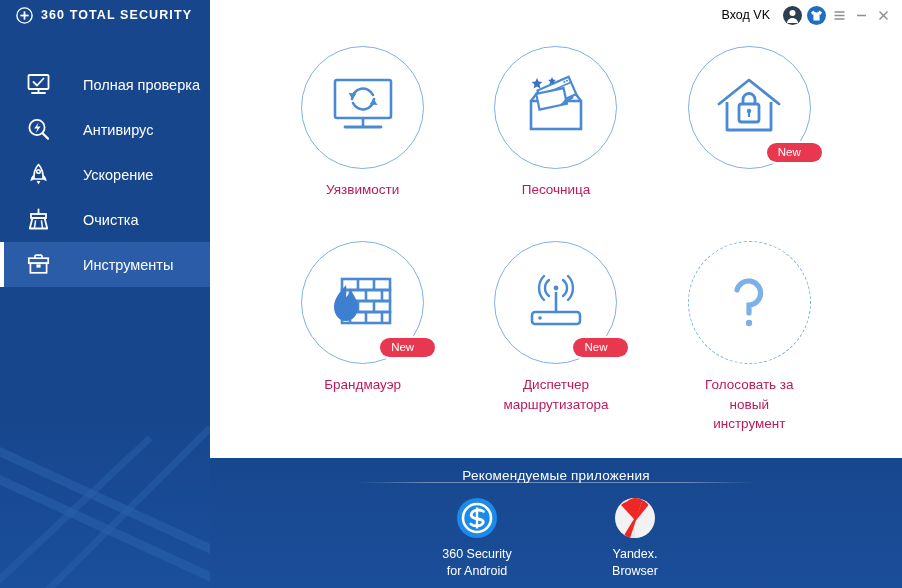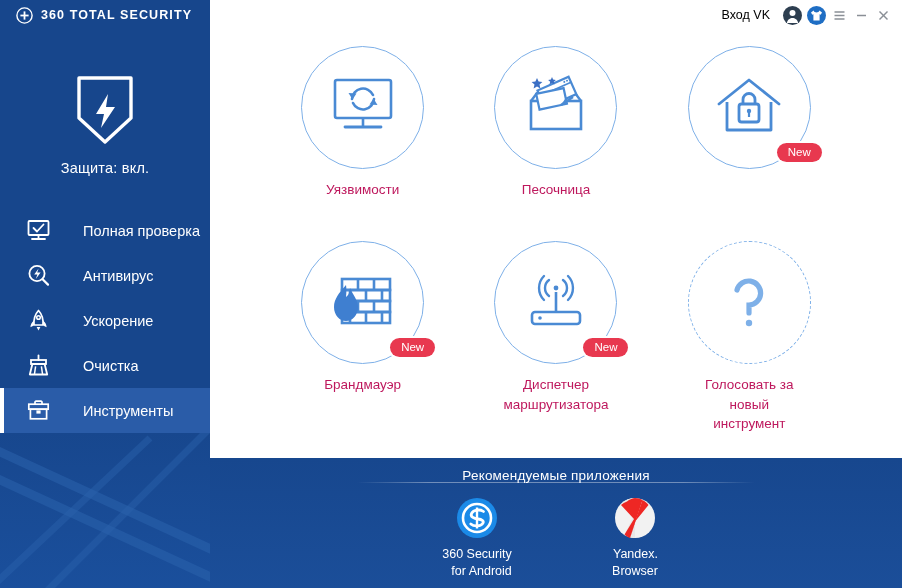--- a/index.html
+++ b/index.html
@@ -92,21 +92,21 @@
     border:1.5px solid #7eb0e8;
     display:flex; align-items:center; justify-content:center;
     background:#fff;
   }
   .tile-circle.dashed { border:1.6px dashed #7eb0e8; }
   .badge-new {
     position:absolute; right:-12px; bottom:6px;
     background:#e8384f;
     color:#fff;
     font-size:11.5px;
-    padding:2px 11px 3px 11px;
+    padding:2px 21px 3px 11px;
     border-radius:11px;
     line-height:1.25;
     white-space:nowrap;
     box-shadow:0 0 0 2px #fff;
   }
   .tile-label {
     margin-top:11px;
     color:#be185d;
     font-size:13.5px;
     text-align:center;
@@ -128,21 +128,21 @@
     color:#ffffff; font-size:13.5px; letter-spacing:.2px;
     position:relative;
   }
   .footer-title::after{
     content:""; position:absolute; left:-105px; right:-105px; bottom:0; height:1px;
     background:linear-gradient(90deg,rgba(255,255,255,0) 0%,rgba(255,255,255,.38) 18%,rgba(255,255,255,.38) 82%,rgba(255,255,255,0) 100%);
   }
   .apps { margin-top:14px; display:flex; gap:62px; }
   .app-item { display:flex; flex-direction:column; align-items:center; cursor:pointer; width:96px;}
   .app-icon { width:42px; height:42px; }
-  .app-label { margin-top:7px; color:#ffffff; font-size:12.5px; text-align:right; line-height:1.35;}
+  .app-label { margin-top:7px; color:#ffffff; font-size:12.5px; text-align:center; line-height:1.35;}
 </style>
 </head>
 <body>
 
 <div class="app">
 
   <aside class="sidebar">
 
     <div class="sidebar-deco">
       <svg width="210" height="180" viewBox="0 0 210 180">
@@ -161,29 +161,20 @@
       <span class="brand-logo">
         <svg width="17" height="17" viewBox="0 0 17 17">
           <circle cx="8.5" cy="8.5" r="7.6" fill="none" stroke="#ffffff" stroke-width="1.4"></circle>
           <line x1="8.5" y1="4.4" x2="8.5" y2="12.6" stroke="#ffffff" stroke-width="1.8"></line>
           <line x1="4.4" y1="8.5" x2="12.6" y2="8.5" stroke="#ffffff" stroke-width="1.8"></line>
         </svg>
       </span>
       <span class="brand-name">360 TOTAL SECURITY</span>
     </div>
 
-    <div class="shield-wrap">
-      <span class="shield">
-        <svg width="64" height="72" viewBox="0 0 64 72">
-          <path d="M6 4 H58 V44 L32 68 L6 44 Z" fill="none" stroke="#ffffff" stroke-width="3.4" stroke-linejoin="round"></path>
-          <path d="M35 20 L23 40 H31 L28 54 L42 33 H33 Z" fill="#ffffff"></path>
-        </svg>
-      </span>
-      <div class="protect-status">Защита: вкл.</div>
-    </div>
 
     <nav class="nav">
 
       <div class="nav-item">
         <span class="nav-icon">
           <svg width="25" height="25" viewBox="0 0 25 25">
             <rect x="2.5" y="3" width="20" height="14" rx="1" fill="none" stroke="#fff" stroke-width="1.8"></rect>
             <path d="M7.5 10 L11 13.5 L17.5 6.5" fill="none" stroke="#fff" stroke-width="1.8" stroke-linecap="round" stroke-linejoin="round"></path>
             <line x1="12.5" y1="17" x2="12.5" y2="20.5" stroke="#fff" stroke-width="1.8"></line>
             <line x1="6" y1="21" x2="19" y2="21" stroke="#fff" stroke-width="1.8" stroke-linecap="round"></line>

